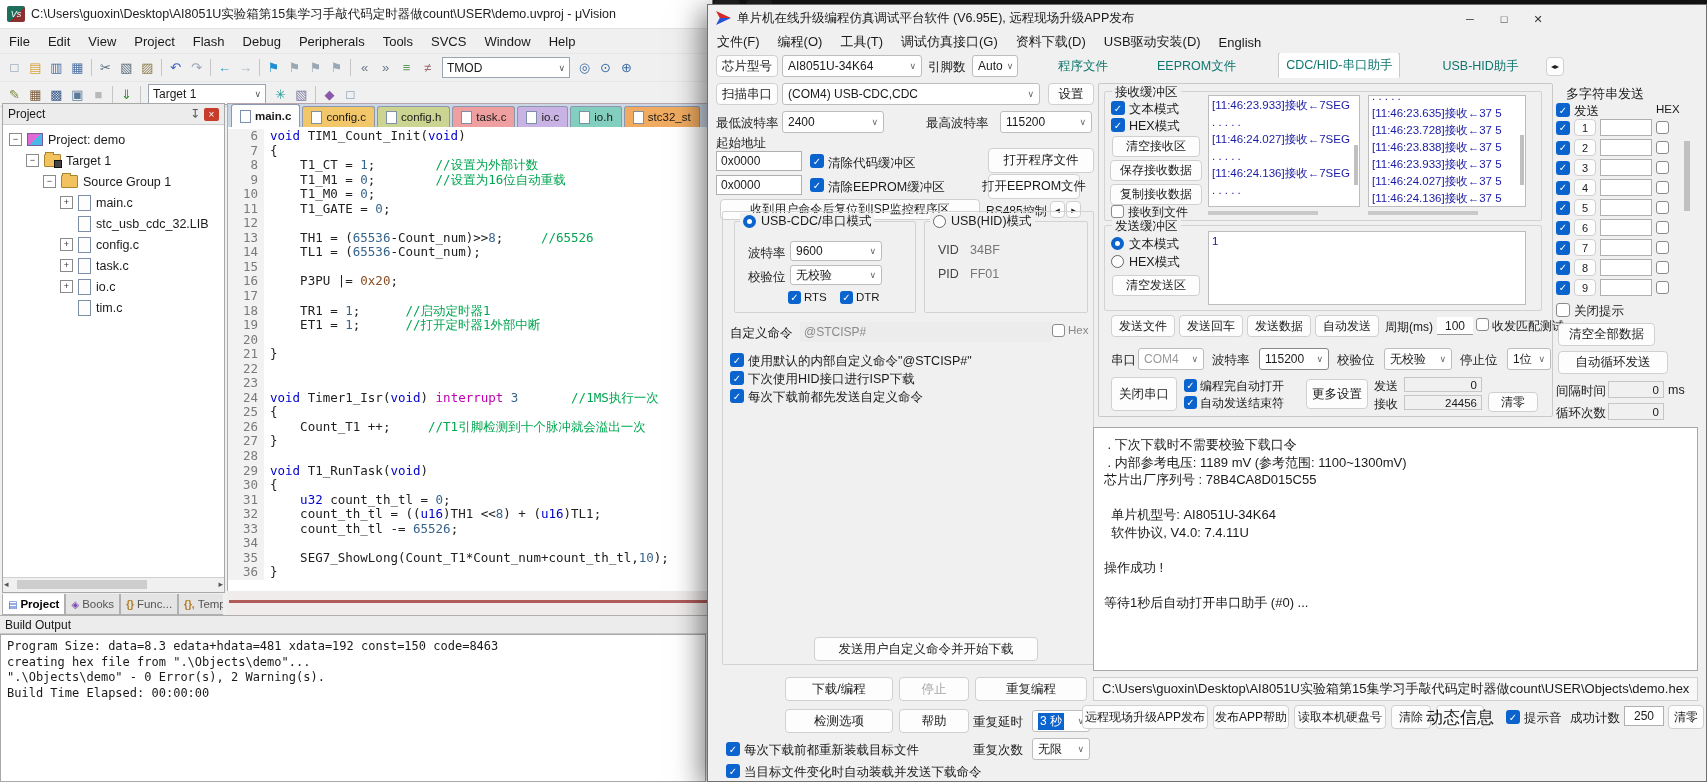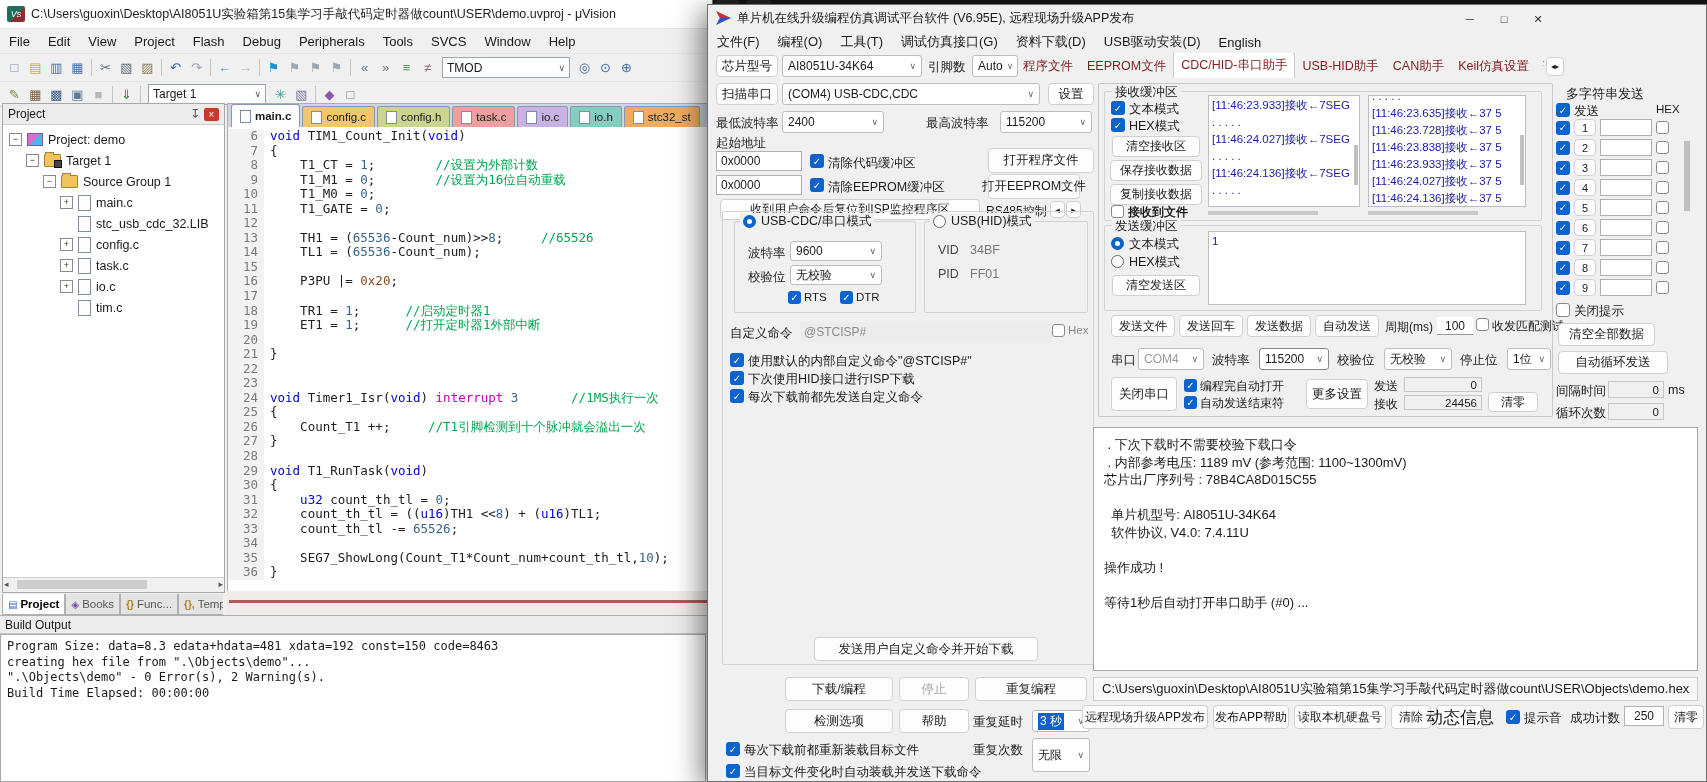--- a/index.html
+++ b/index.html
@@ -74,21 +74,21 @@
   .rad{width:13px;height:13px;border-radius:50%;background:#fff;border:1px solid #666;box-sizing:border-box;display:inline-block;flex:none;}
   .rad.on{border:4px solid #0b63ce;}
   .lb{position:absolute;white-space:nowrap;}
   .inp{background:#fff;border:1px solid #b0b0b0;box-sizing:border-box;font-size:12px;display:flex;align-items:center;padding:0 4px;}
   .fld{background:#f0f0f0;border:1px solid #c6c6c6;box-sizing:border-box;font-size:11.5px;display:flex;align-items:center;justify-content:flex-end;padding:0 4px;}
   .grp{position:absolute;border:1px solid #d2d2d2;border-radius:2px;box-sizing:border-box;}
   .glab{position:absolute;background:#f0f0f0;padding:0 3px;font-size:12.5px;white-space:nowrap;}
   .rxbox{position:absolute;background:#fff;border:1px solid #bdbdbd;box-sizing:border-box;overflow:hidden;color:#1a1aa6;font-size:11.5px;line-height:17px;padding:1px 3px;white-space:nowrap;}
   .hscr{position:absolute;height:4px;background:#c9c9c9;}
   .vscr{position:absolute;width:4px;background:#c0c0c0;}
-  .isp-tab{height:24px;display:inline-flex;align-items:center;padding:0 7px;font-size:12.5px;white-space:nowrap;color:#7f1d1d;}
+  .isp-tab{height:24px;display:inline-flex;align-items:center;padding:0 7px;font-size:12.5px;white-space:nowrap;color:#0f766e;margin-left:35px;}
   .isp-tab.act{background:#fff;border:1px solid #c9c9c9;border-bottom:1px solid #fff;border-radius:3px 3px 0 0;}
   .ms-row{position:absolute;display:flex;align-items:center;gap:4px;}
   .ms-num{width:22px;height:17px;font-size:11px;}
   .ms-inp{width:52px;height:17px;}
   #isp-log{position:absolute;left:385px;top:422px;width:605px;height:244px;background:#fff;border:1px solid #a8a8a8;box-sizing:border-box;font-size:13px;line-height:17.5px;padding:8px 10px;overflow:hidden;}
   #isp-log div{white-space:pre;}
   #isp-path{position:absolute;left:385px;top:672px;width:605px;height:24px;background:#f8f8f8;border:1px solid #cfcfcf;box-sizing:border-box;display:flex;align-items:center;padding:0 8px;font-size:13px;white-space:nowrap;overflow:hidden;}
   .bgtab{position:absolute;top:0;height:6px;width:26px;background:#222;border-radius:4px 4px 0 0;}
   .selblue{background:#0b63ce;color:#fff;padding:0 2px;}
 </style>
@@ -438,21 +438,21 @@
   <span class="b abs" style="left:267px;top:672px;width:112px;height:24px;">重复编程</span>
   <span class="b abs" style="left:77px;top:704px;width:108px;height:24px;">检测选项</span>
   <span class="b abs" style="left:191px;top:704px;width:70px;height:24px;">帮助</span>
   <span class="lb" style="left:265px;top:709px;">重复延时</span>
   <span class="cmb abs" style="left:324px;top:705px;width:58px;height:22px;">
       <span class="selblue">3 秒</span>
     </span>
   <span class="cb abs" style="left:18px;top:737px;"></span>
   <span class="lb" style="left:36px;top:737px;">每次下载前都重新装载目标文件</span>
   <span class="lb" style="left:265px;top:737px;">重复次数</span>
-  <span class="cmb abs" style="left:324px;top:733px;width:58px;height:34px;">
+  <span class="cmb abs" style="left:324px;top:733px;width:58px;height:22px;">
       <span>无限</span>
     </span>
   <span class="cb abs" style="left:18px;top:759px;"></span>
   <span class="lb" style="left:36px;top:759px;">当目标文件变化时自动装载并发送下载命令</span>
 
   <div class="abs" id="isp-tabs" style="left:308px;top:48px;width:528px;height:25px;display:flex;align-items:flex-end;overflow:hidden;">
       <span class="isp-tab">程序文件</span>
       <span class="isp-tab">EEPROM文件</span>
       <span class="isp-tab act">CDC/HID-串口助手</span>
       <span class="isp-tab">USB-HID助手</span>
@@ -467,21 +467,21 @@
   <div class="grp" style="left:396px;top:86px;width:438px;height:130px;"></div>
   <span class="glab" style="left:404px;top:79px;">接收缓冲区</span>
   <span class="cb abs" style="left:403px;top:96px;"></span>
   <span class="lb" style="left:421px;top:96px;">文本模式</span>
   <span class="cb abs" style="left:403px;top:113px;"></span>
   <span class="lb" style="left:421px;top:113px;">HEX模式</span>
   <span class="b abs" style="left:404px;top:131px;width:88px;height:21px;font-size:12px;">清空接收区</span>
   <span class="b abs" style="left:402px;top:155px;width:92px;height:21px;font-size:12px;">保存接收数据</span>
   <span class="b abs" style="left:402px;top:179px;width:92px;height:21px;font-size:12px;">复制接收数据</span>
   <span class="cb off abs" style="left:403px;top:200px;width:13px;height:13px;"></span>
-  <span class="lb" style="left:420px;top:199px;font-size:12px;font-weight:bold;">接收到文件</span>
+  <span class="lb" style="left:420px;top:199px;font-size:12px;">接收到文件</span>
   <div class="rxbox" id="rxbox1" style="left:500px;top:90px;width:152px;height:112px;">
       <div>[11:46:23.933]接收←7SEG</div>
       <div>. . . . .</div>
       <div>[11:46:24.027]接收←7SEG</div>
       <div>. . . . .</div>
       <div>[11:46:24.136]接收←7SEG</div>
       <div>. . . . .</div>
     </div>
   <div class="rxbox" id="rxbox2" style="left:660px;top:90px;width:158px;height:112px;">
       <div style="margin-top: -9px;">. . . . .</div>

